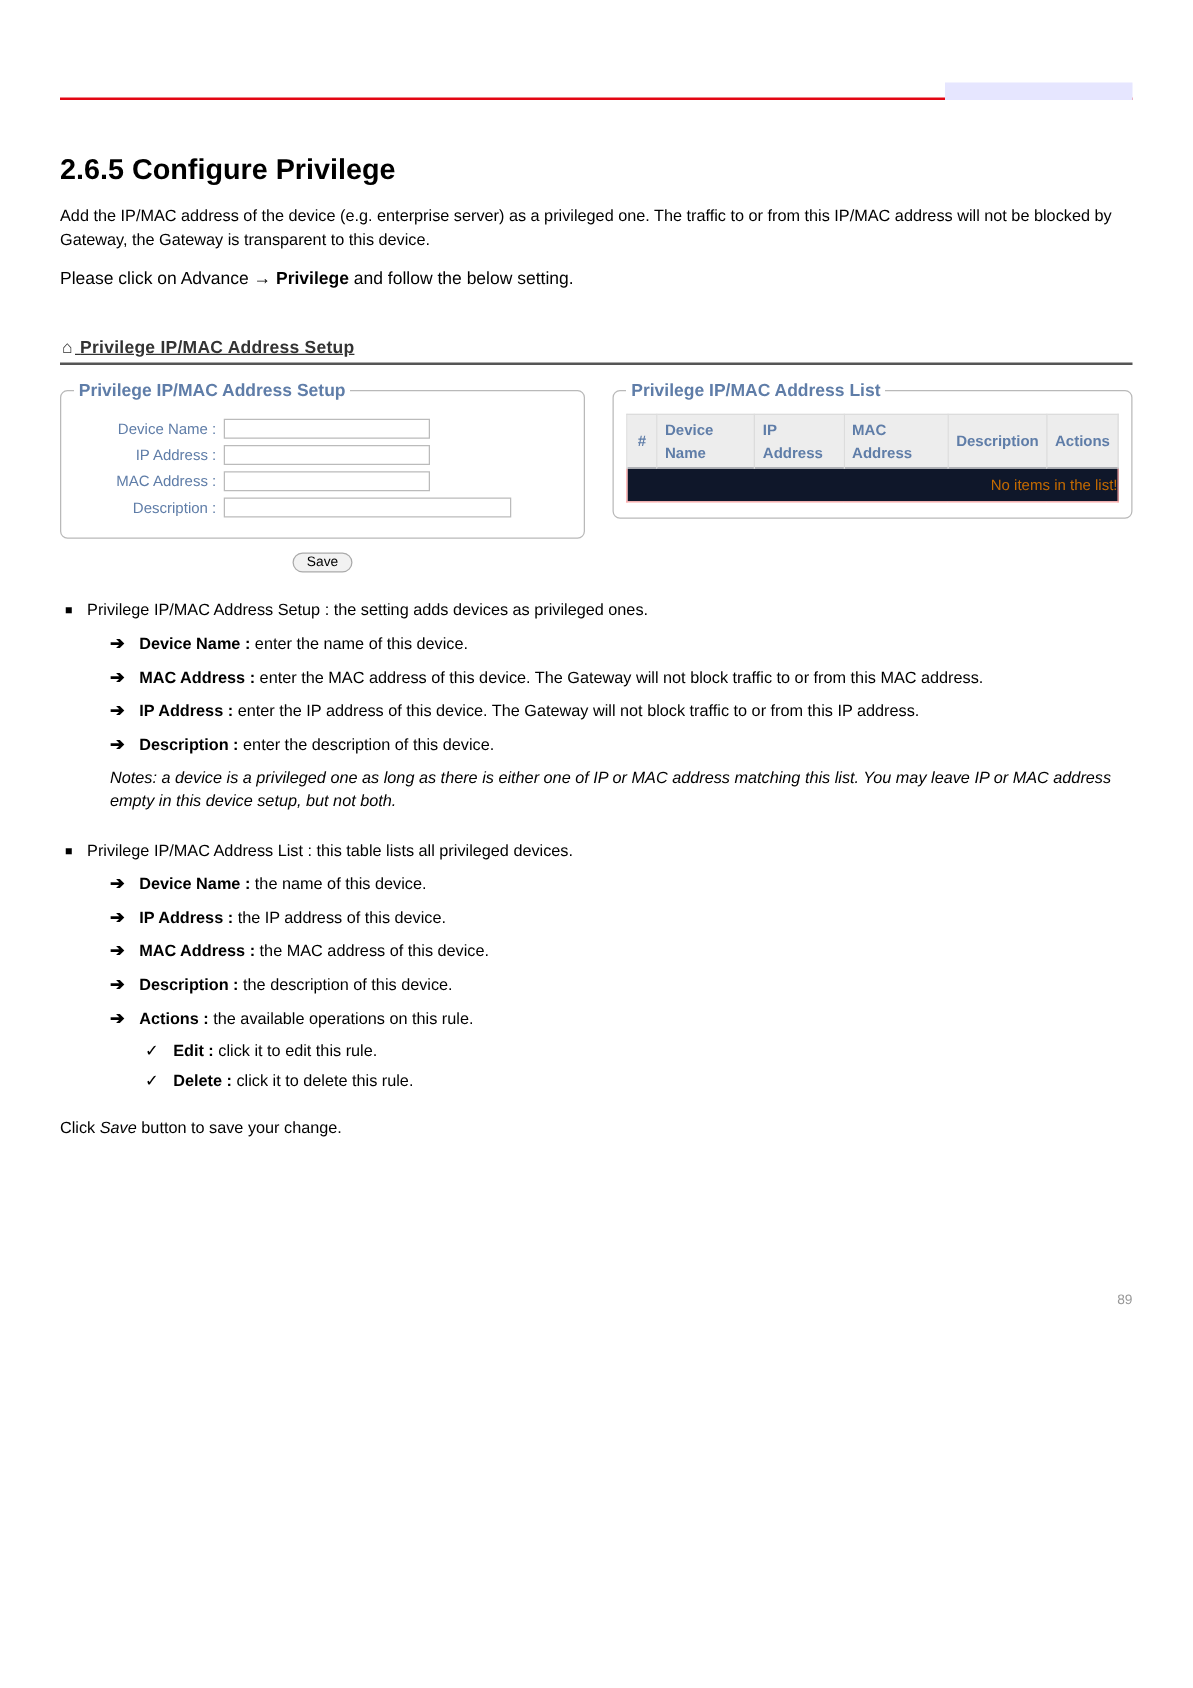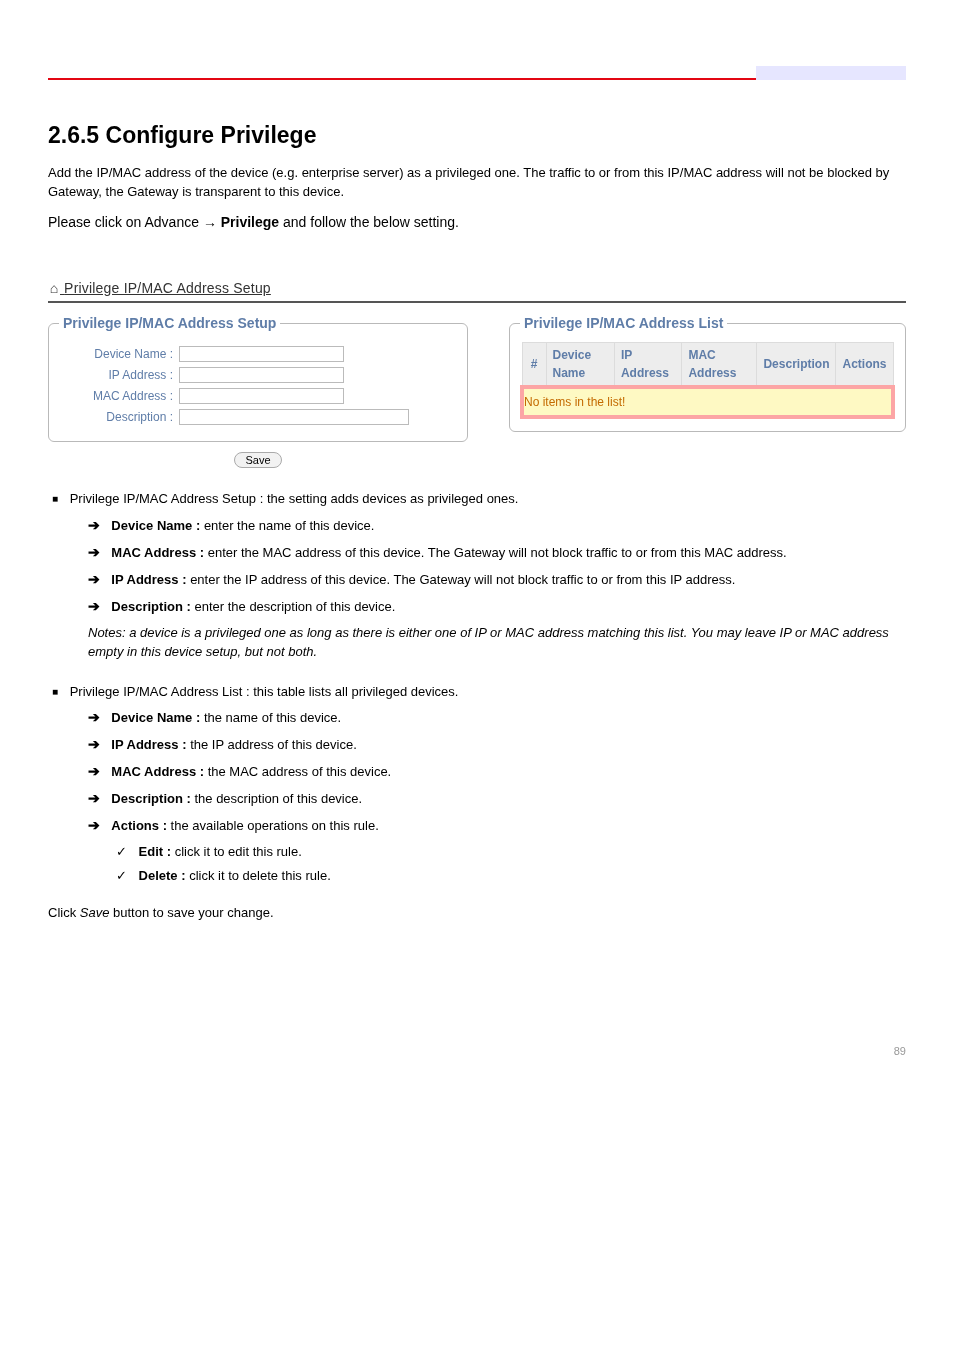--- a/index.html
+++ b/index.html
@@ -19,43 +19,43 @@
   .top-right-box {
     float: right;
     width: 150px; height: 14px;
     background: #e6e6ff;
     margin-top: -14px;
   }
   .clr { clear: both; }
 
   .section-title { font-size: 23px; font-weight: bold; margin: 2px 0 10px 0; }
   .para { font-size: 13px; margin-bottom: 10px; }
-  .pathline { font-size: 14px; margin-bottom: 17px; }
+  .pathline { font-size: 14px; margin-bottom: 6px; }
   .pathline .pathbold { font-weight: bold; }
 
   
   .ss-title {
     position: relative;
     font-size: 14px;
-    font-weight: normal;
+    font-weight: bold;
     color: #333;
     letter-spacing: .2px;
     margin: 6px 0 0 0;
     text-decoration: underline;
   }
   .ss-home {
     display: inline-block;
     width: 12px;
     text-align: center;
   }
   .ss-hr { border: none; border-top: 2px solid #555; margin: 2px 0 10px 0; }
 
   .cols { display: flex; gap: 22px; align-items: flex-start; }
   .col-left { flex: 0 0 420px; }
-  .col-right { flex: 1 1 auto; margin-left: 19px; }
+  .col-right { flex: 1 1 auto; }
 
   fieldset.fs {
     border: 1px solid #b9b9b9;
     border-radius: 6px;
     padding: 8px 10px 12px 10px;
     margin: 0;
   }
   fieldset.fs > legend {
     color: #5f7da8;
     font-size: 14px;
@@ -92,25 +92,25 @@
   table.listt th {
     background: #ededed;
     color: #5f7da8;
     font-weight: 600;
     padding: 3px 6px;
     border: 1px solid #dcdcdc;
     text-align: left;
   }
   table.listt th.idx { width: 24px; text-align: center; }
   table.listt td.empty {
-    text-align: left;
+    text-align: right;
     color: #c46a00;
     padding: 4px 0;
-    background: #fef9c3;
-    border: 4px solid #fca5a5;
+    background: #0f172a;
+    border: 1px solid #fca5a5;
   }
 
   
   .sqbullet { font-size: 10px; padding-right: 8px; vertical-align: 1px; }
   .arrow { font-weight: bold; font-size: 14px; padding-right: 8px; }
   .tick { font-size: 13px; padding-right: 8px; }
   .lvl0 { margin: 20px 0 6px 4px; font-size: 13px; }
   .lvl0 .lbl { font-weight: normal; }
   .lvl1 { margin: 6px 0 6px 40px; font-size: 13px; }
   .lvl1 .lbl { font-weight: bold; }

